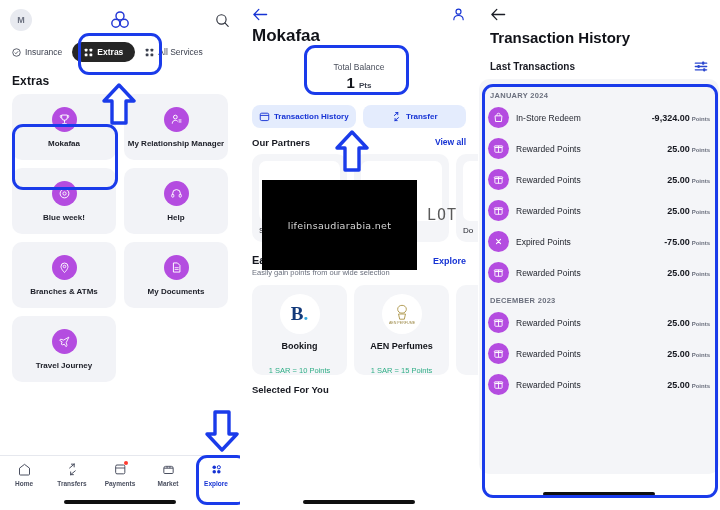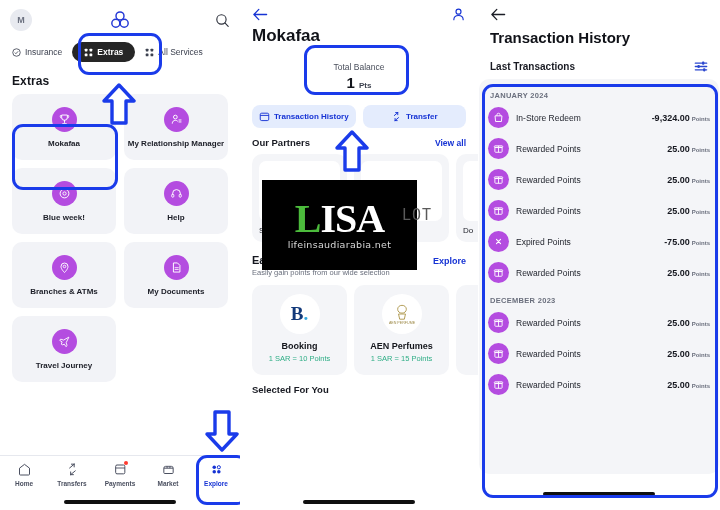--- a/index.html
+++ b/index.html
@@ -71,38 +71,38 @@
   .bal-label { font-size: 8.5px; color: #4a4f5c; }
   .bal-val { font-size: 15px; font-weight: 700; color: #14161c; margin-top: 2px; }
   .bal-val small { font-size: 8px; font-weight: 600; color: #3c414e; }
 
   .actions { display: flex; gap: 7px; padding: 6px 12px 0 12px; }
   .action-btn {
     background: #e4ecfd; color: #1633d4; border-radius: 8px;
     font-size: 8px; font-weight: 700; flex: 1;
     display: flex; align-items: center; justify-content: center; gap: 4px; height: 23px;
   }
-  .row-head { display: flex; align-items: center; justify-content: space-between; padding: 9px 12px 6px 12px; }
+  .row-head { display: flex; align-items: flex-start; justify-content: space-between; padding: 9px 12px 6px 12px; }
   .row-head .t { font-size: 9.5px; font-weight: 700; color: #181a22; }
   .row-head .a { font-size: 8.5px; font-weight: 700; color: #1633d4; }
 
   .hscroll { display: flex; gap: 7px; padding: 0 0 0 12px; overflow: hidden; }
   .p-card { background: #f4f5f8; border-radius: 10px; width: 95px; min-width: 95px; height: 88px; padding: 7px; display: flex; flex-direction: column; }
   .p-logo { flex: 1; background: #fff; border-radius: 7px; }
   .p-name { font-size: 8px; color: #1b1d26; margin-top: 5px; }
 
   .earn-head { padding: 12px 12px 0 12px; display: flex; justify-content: space-between; align-items: baseline; }
   .earn-t { font-size: 11px; font-weight: 700; color: #15171f; }
   .earn-sub { font-size: 7.5px; color: #6a6f7d; padding: 2px 12px 0 12px; }
   .earn-link { font-size: 9px; font-weight: 700; color: #1633d4; }
 
   .e-card { background: #f4f5f8; border-radius: 10px; width: 95px; min-width: 95px; height: 90px; display: flex; flex-direction: column; align-items: center; padding-top: 9px; }
   .e-logo { width: 40px; height: 40px; border-radius: 50%; background: #fff; display: flex; align-items: center; justify-content: center; }
   .e-name { font-size: 9px; font-weight: 700; color: #14161c; margin-top: 7px; }
-  .e-rate { font-size: 7.5px; color: #2fae86; margin-top: 3px; }
+  .e-rate { font-size: 7.5px; color: #2fae86; margin-top: 15px; }
   .sel-for-you { font-size: 9.5px; font-weight: 700; color: #181a22; padding: 9px 12px 0 12px; }
 
   
   .s3-top { padding: 7px 12px 0 12px; color: #1b1d26; }
   .s3-h1 { font-size: 15px; font-weight: 700; color: #101218; padding: 3px 12px 0 12px; }
   .s3-sub { display: flex; align-items: center; justify-content: space-between; padding: 14px 12px 6px 12px; }
   .s3-sub .t { font-size: 10px; font-weight: 700; color: #181a22; }
   .tx-panel { margin: 0 1px; background: #f4f5f8; border-radius: 10px; padding: 8px 9px 10px 9px; height: 395px; overflow: hidden; }
   .month { font-size: 7.5px; font-weight: 700; color: #6a6f7d; letter-spacing: .3px; padding: 4px 0 2px 2px; }
   .tx-row { display: flex; align-items: center; gap: 7px; padding: 5px 0; }
@@ -539,19 +539,16 @@
     </div>
 
     <div class="home-indicator" style="left:121px; bottom:14px;"></div>
 
     <div class="anno" style="left:4px; top:84px; width:236px; height:414px;"></div>
   </div>
 </div>
 
 <div class="watermark" style="left:262px; top:180px;">
   <div class="wm-box" style="width:155px;height:90px;">
-    <div class="wm-main">
-      <span class="g">L</span><span class="w">ISA</span>
-    </div>
     <div class="wm-sub">lifeinsaudiarabia.net</div>
   </div>
-  <div style="position:absolute; left:140px; top:26px; font-size:15px; color:#5a5a5a; letter-spacing:1px; font-family:'DejaVu Sans Mono',monospace;">LOT</div>
+  <div style="position:absolute; left:165px; top:26px; font-size:15px; color:#5a5a5a; letter-spacing:1px; font-family:'DejaVu Sans Mono',monospace;">LOT</div>
 </div>
 
 </body></html>

